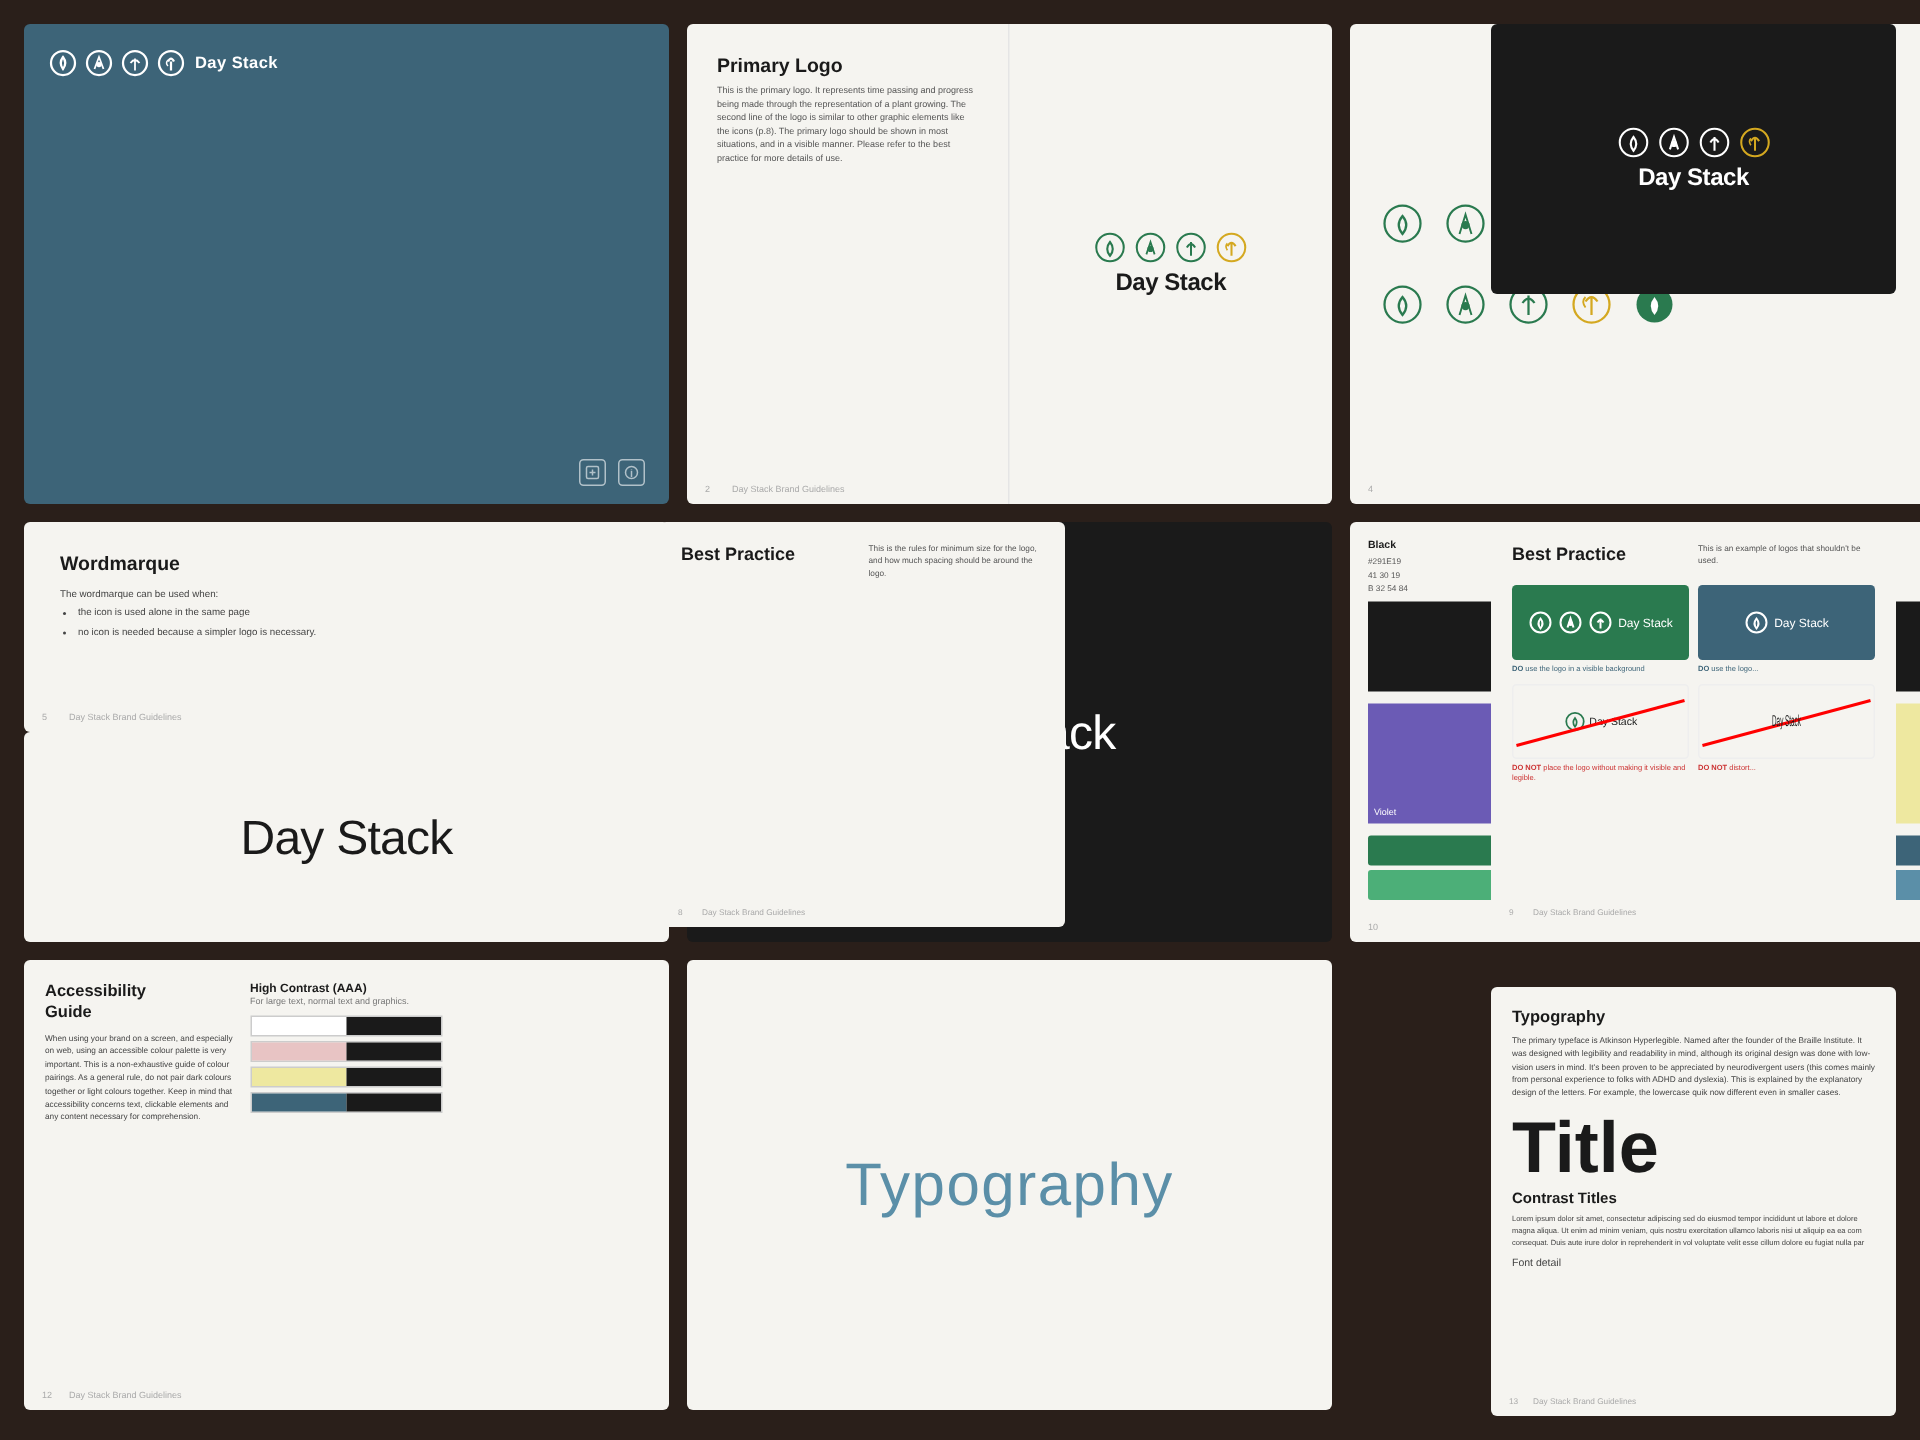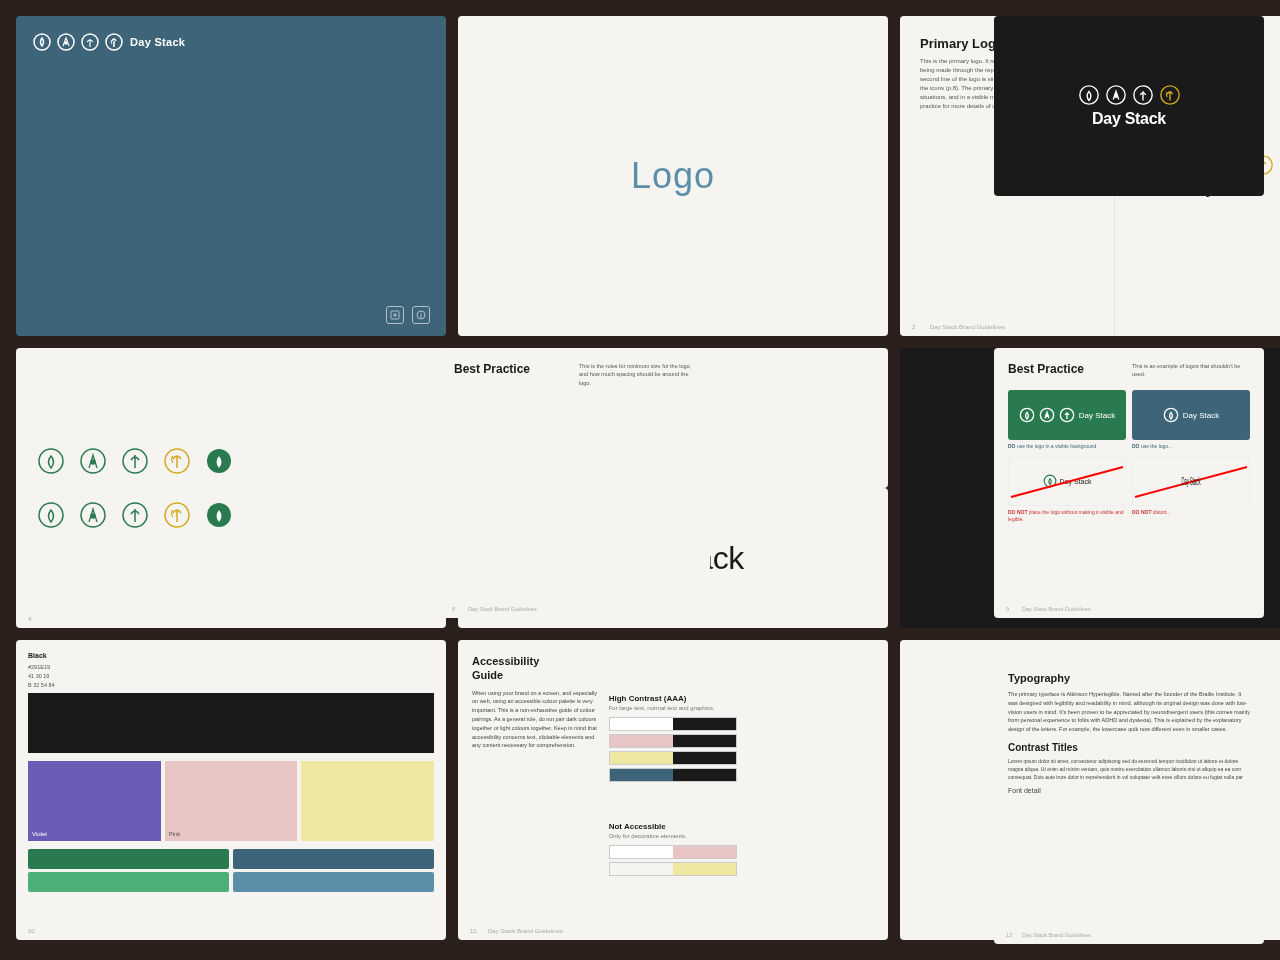--- a/index.html
+++ b/index.html
@@ -311,21 +311,20 @@
       font-size: 5.5px;
       color: #444;
       line-height: 1.6;
     }
 
     .contrast-heading {
       font-size: 8px;
       font-weight: 700;
       color: #1a1a1a;
       margin-bottom: 2px;
-      margin-top: 40px;
     }
 
     .contrast-sub {
       font-size: 6px;
       color: #777;
       margin-bottom: 6px;
     }
 
     .contrast-pairs {
       display: flex;
@@ -474,23 +473,20 @@
       </div>
       <div class="footer-icon">
         <svg width="10" height="10" viewBox="0 0 10 10" fill="none" stroke="#fff" stroke-width="1">
           <circle cx="5" cy="5" r="4"></circle>
           <path d="M5 4v4M5 3v.5"></path>
         </svg>
       </div>
     </div>
   </div>
 
-  <div class="slide slide-logo">
-    <div class="slide-logo-title">Logo</div>
-  </div>
 
   <div class="slide slide-primary-logo">
     <div class="primary-logo-left">
       <div class="primary-logo-heading">Primary Logo</div>
       <div class="primary-logo-text">This is the primary logo. It represents time passing and progress being made through the representation of a plant growing. The second line of the logo is similar to other graphic elements like the icons (p.8). The primary logo should be shown in most situations, and in a visible manner. Please refer to the best practice for more details of use.</div>
     </div>
     <div class="primary-logo-right">
       <div class="daystack-logo-display">
         <div class="ds-icons-row">
           <svg class="ds-icon" viewBox="0 0 24 24" fill="none" stroke="#2a7a4f" stroke-width="1.5">
@@ -646,34 +642,20 @@
         </div>
         <div class="contrast-pair">
           <div class="cp-left" style="background:#eee8a0;"></div>
           <div class="cp-right" style="background:#1a1a1a;"></div>
         </div>
         <div class="contrast-pair">
           <div class="cp-left" style="background:#3d6478;"></div>
           <div class="cp-right" style="background:#1a1a1a;"></div>
         </div>
       </div>
-      <div style="margin-top:8px;">
-        <div class="contrast-heading">Not Accessible</div>
-        <div class="contrast-sub">Only for decorative elements.</div>
-        <div class="contrast-pairs">
-          <div class="contrast-pair">
-            <div class="cp-left" style="background:#fff;"></div>
-            <div class="cp-right" style="background:#e8c4c4;"></div>
-          </div>
-          <div class="contrast-pair">
-            <div class="cp-left" style="background:#f5f4f0;"></div>
-            <div class="cp-right" style="background:#eee8a0;"></div>
-          </div>
-        </div>
-      </div>
     </div>
     <span class="slide-num">12</span>
     <span class="slide-brand-bottom">Day Stack Brand Guidelines</span>
   </div>
 
   <div class="slide slide-typography-center">
     <div class="typo-center-title">Typography</div>
   </div>
 
 </div>
@@ -845,20 +827,21 @@
         <div style="font-size:5px; color:#cc3333; margin-top:3px;"><strong>DO NOT</strong> distort...</div>
       </div>
     </div>
     <div style="position:absolute; bottom:6px; left:12px; font-size:5.5px; color:#aaa;">9</div>
     <div style="position:absolute; bottom:6px; left:28px; font-size:5.5px; color:#aaa;">  Day Stack Brand Guidelines</div>
   </div>
 
   <div class="panel-typo-detail">
     <div class="typo-heading">Typography</div>
     <div class="typo-body-text">The primary typeface is Atkinson Hyperlegible. Named after the founder of the Braille Institute. It was designed with legibility and readability in mind, although its original design was done with low-vision users in mind. It's been proven to be appreciated by neurodivergent users (this comes mainly from personal experience to folks with ADHD and dyslexia). This is explained by the explanatory design of the letters. For example, the lowercase quik now different even in smaller cases.</div>
+    <div class="typo-title-display">Title</div>
     <div class="typo-secondary-title">Contrast Titles</div>
     <div class="typo-lorem">Lorem ipsum dolor sit amet, consectetur adipiscing sed do eiusmod tempor incididunt ut labore et dolore magna aliqua. Ut enim ad minim veniam, quis nostru exercitation ullamco laboris nisi ut aliquip ea ea com consequat. Duis aute irure dolor in reprehenderit in vol voluptate velit esse cillum dolore eu fugiat nulla par</div>
     <div class="typo-font-detail">Font detail</div>
     <div style="position:absolute; bottom:6px; left:12px; font-size:5.5px; color:#aaa;">13</div>
     <div style="position:absolute; bottom:6px; left:28px; font-size:5.5px; color:#aaa;">Day Stack Brand Guidelines</div>
   </div>
 
 </div>
 
 </body></html>

